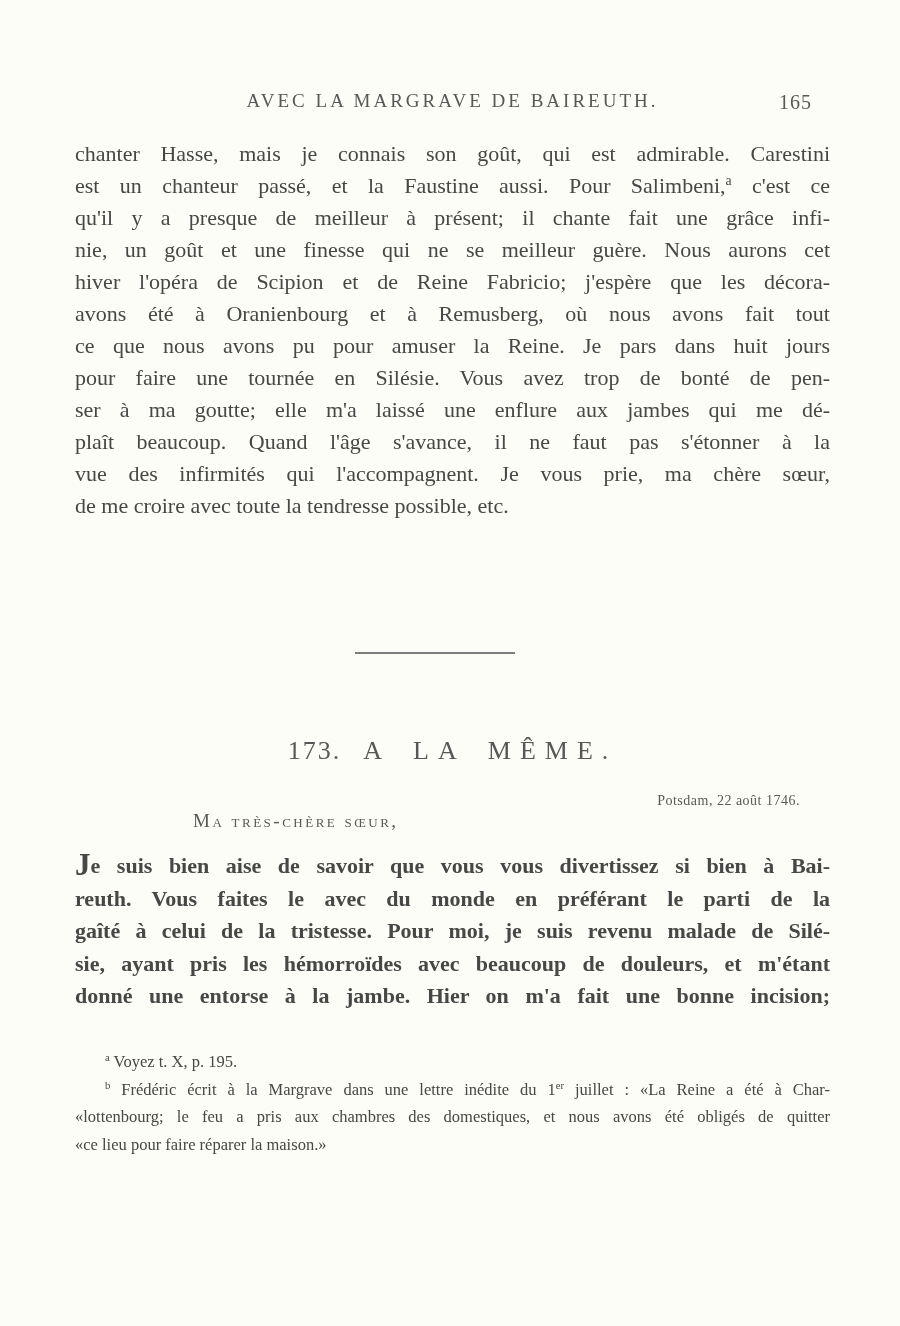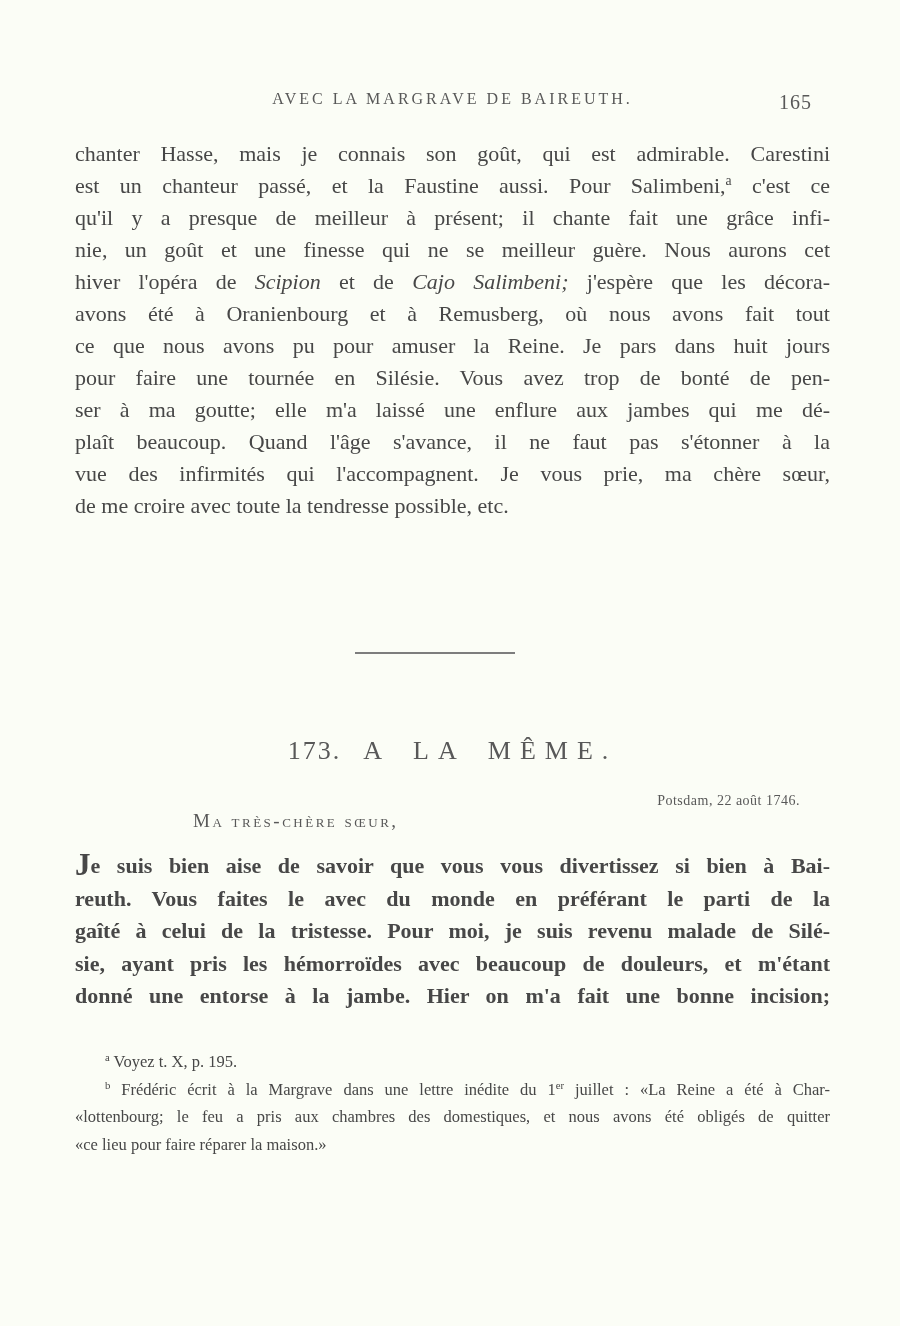--- a/index.html
+++ b/index.html
@@ -16,42 +16,42 @@
     font-family:"Liberation Serif","DejaVu Serif",serif;
     color:var(--ink);
     overflow:hidden;
   }
   
   .running-header{
     position:absolute;top:90px;left:75px;width:755px;height:28px;
   }
   .rh-title{
     display:block;text-align:center;
-    font-size:16px;letter-spacing:3px;
+    font-size:19px;letter-spacing:3px;
     color:var(--ink-soft);
   }
   .rh-page{
     position:absolute;top:1px;right:18px;
     font-size:20px;letter-spacing:1px;
     color:var(--ink-soft);
   }
   
   .body-text{
     position:absolute;left:75px;width:755px;
     font-size:22px;
   }
   .p1{top:138px;line-height:32px;}
   .p2{top:849px;line-height:32.5px;font-weight:bold;}
   .line{
     text-align:justify;
     text-align-last:justify;
     white-space:normal;
   }
   .line.left{text-align-last:left;}
-  .line .i{font-style:italic;margin-top:28px;}
+  .line .i{margin-top:28px;}
   .line .sup{font-size:0.62em;vertical-align:super;line-height:0;}
   .line .initial{font-size:31px;vertical-align:-2px;}
   
   .rule{
     position:absolute;top:652px;left:355px;width:160px;height:2px;
     background:#7d7d7d;
   }
   
   .letter-heading{
     position:absolute;top:736px;left:75px;width:755px;
@@ -85,21 +85,21 @@
   <div class="running-header">
     <span class="rh-title">AVEC LA MARGRAVE DE BAIREUTH.</span>
     <span class="rh-page">165</span>
   </div>
 
   <div class="body-text p1">
       <div class="line"><span>chanter Hasse, mais je connais son goût, qui est admirable.  Carestini</span></div>
       <div class="line"><span>est un chanteur passé, et la Faustine aussi.  Pour Salimbeni,</span><span class="sup">a</span><span> c'est ce</span></div>
       <div class="line"><span>qu'il y a presque de meilleur à présent; il chante fait une grâce infi-</span></div>
       <div class="line"><span>nie, un goût et une finesse qui ne se meilleur guère.  Nous aurons cet</span></div>
-      <div class="line"><span>hiver l'opéra de </span><span class="i">Scipion</span><span> et de </span><span class="i">Cajo Salimbeni;</span><span> j'espère que les décora-</span></div>
+      <div class="line"><span>hiver l'opéra de </span><span class="i">Scipion</span><span> et de </span><span class="i">Reine Fabricio;</span><span> j'espère que les décora-</span></div>
       <div class="line"><span>avons été à Oranienbourg et à Remusberg, où nous avons fait tout</span></div>
       <div class="line"><span>ce que nous avons pu pour amuser la Reine.  Je pars dans huit jours</span></div>
       <div class="line"><span>pour faire une tournée en Silésie.  Vous avez trop de bonté de pen-</span></div>
       <div class="line"><span>ser à ma goutte; elle m'a laissé une enflure aux jambes qui me dé-</span></div>
       <div class="line"><span>plaît beaucoup.  Quand l'âge s'avance, il ne faut pas s'étonner à la</span></div>
       <div class="line"><span>vue des infirmités qui l'accompagnent.  Je vous prie, ma chère sœur,</span></div>
       <div class="line left"><span>de me croire avec toute la tendresse possible, etc.</span></div>
     </div>
 
   <div class="rule"></div>

